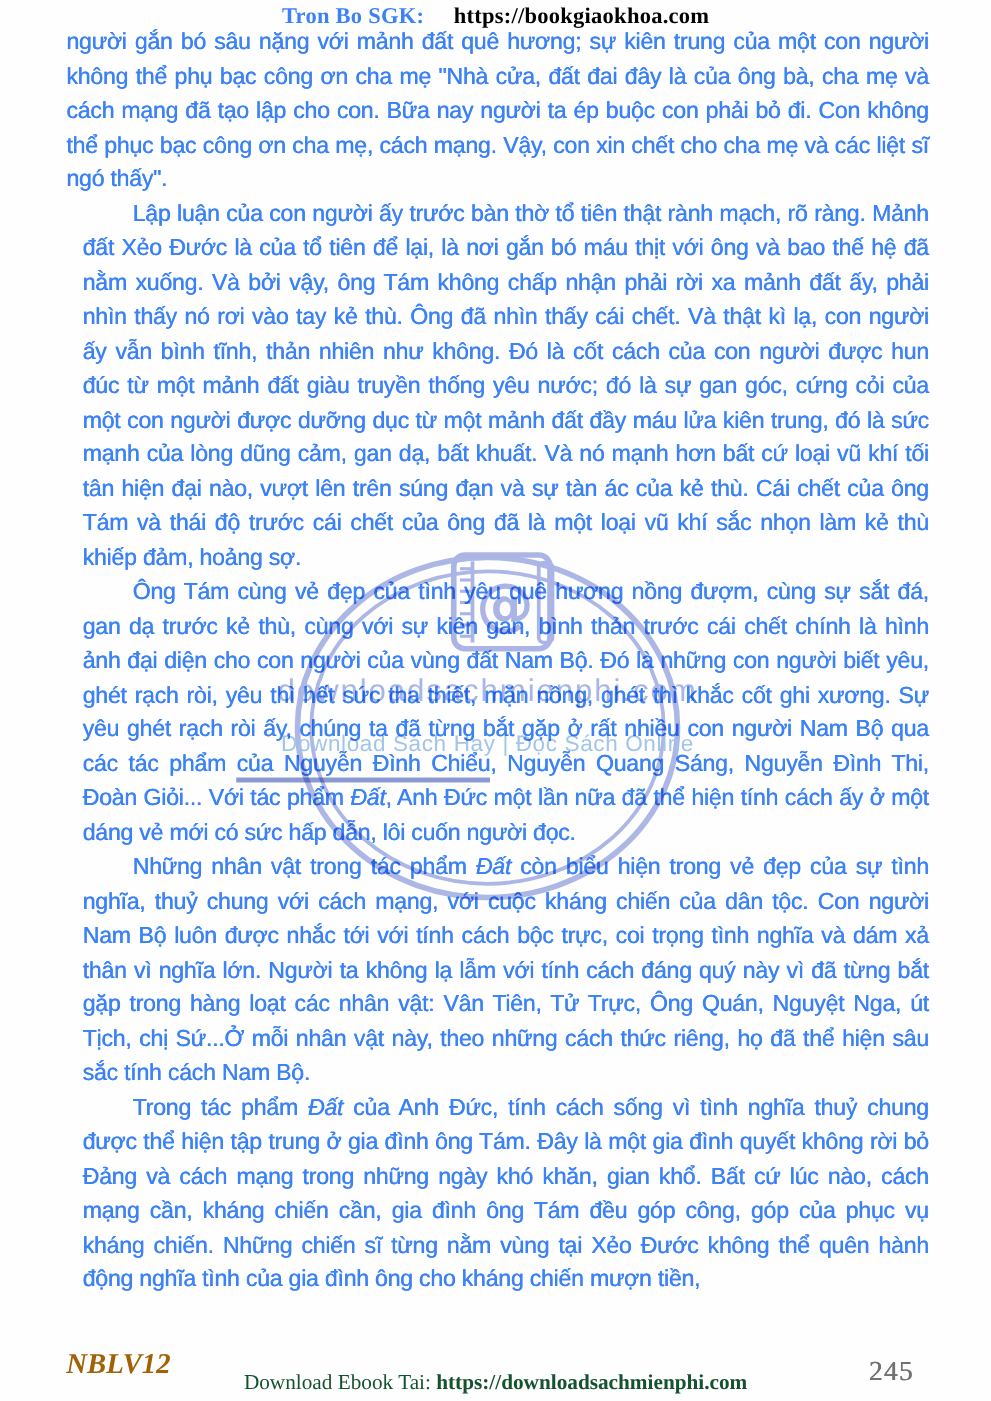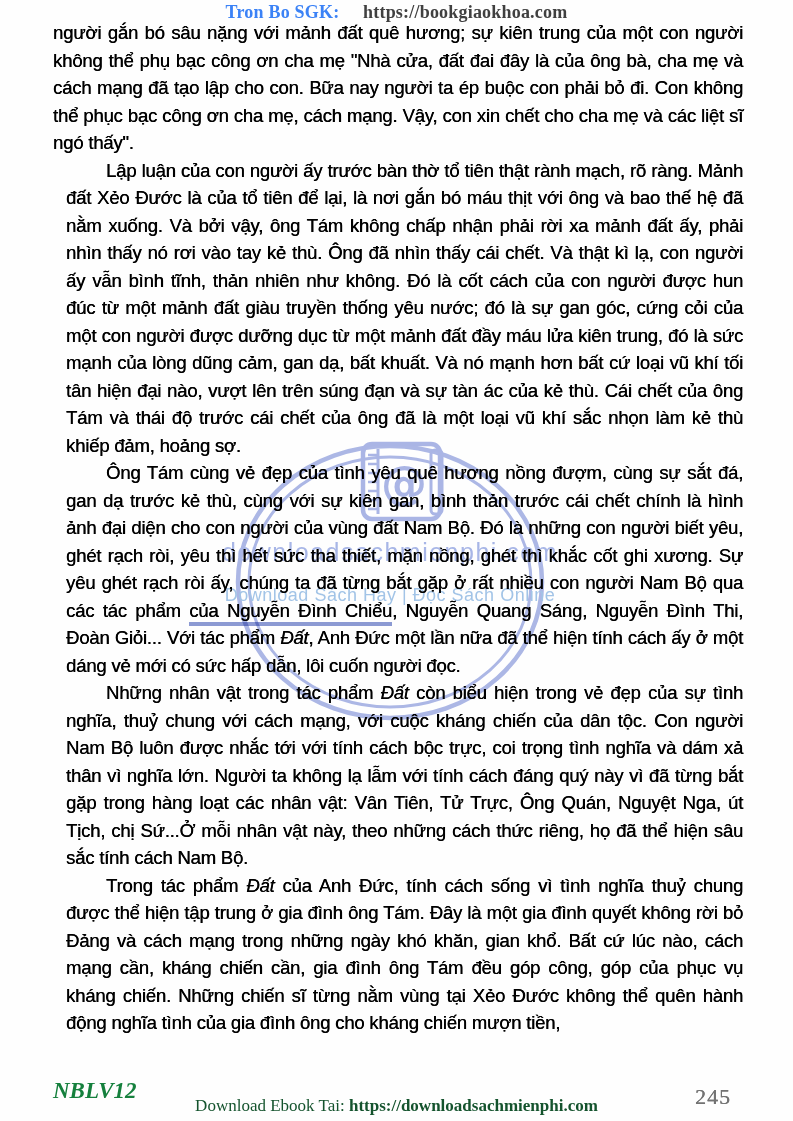--- a/index.html
+++ b/index.html
@@ -13,27 +13,27 @@
   }
   
   .top-link{
     position:absolute;top:2px;left:0;width:100%;
     text-align:center;
     font-family:"Liberation Serif",serif;
     font-size:18px;font-weight:bold;
     letter-spacing:0.2px;
   }
   .top-link .red{color:#3b82f6;}
-  .top-link .blue{color:#404040;padding-left:19px;}
+  .top-link .blue{color:#000000;padding-left:19px;}
   
   .text-block{
     position:absolute;left:53px;top:19px;width:690px;
     font-size:18.5px;line-height:27.5px;
     letter-spacing:-0.2px;
-    color:#000000;
+    color:#3b82f6;
     text-align:justify;
     text-shadow:0.35px 0 0 currentColor;
   }
   .para{margin:0;}
   .para.indent{text-indent:40px;margin-left:13px;}
   .para .italic{font-style:italic;}
   .para .pen-underline{
     border-bottom:4px solid rgba(128,143,206,0.9);
     padding-bottom:1px;
   }
@@ -42,21 +42,21 @@
     position:absolute;left:0;top:0;
     pointer-events:none;
     mix-blend-mode:multiply;
     opacity:0.8;
   }
   
   .book-code{
     position:absolute;left:53px;top:1078px;
     font-family:"Liberation Serif",serif;
     font-style:italic;font-weight:bold;
-    font-size:23px;color:#15803d;
+    font-size:23px;color:#a16207;
   }
   .page-number{
     position:absolute;left:695px;top:1084px;
     font-family:"Liberation Serif",serif;
     font-size:22px;color:#737373;letter-spacing:1px;
     text-shadow:0.3px 0 0 currentColor;
   }
   .bottom-link{
     position:absolute;top:1096px;left:0;width:100%;
     text-align:center;

